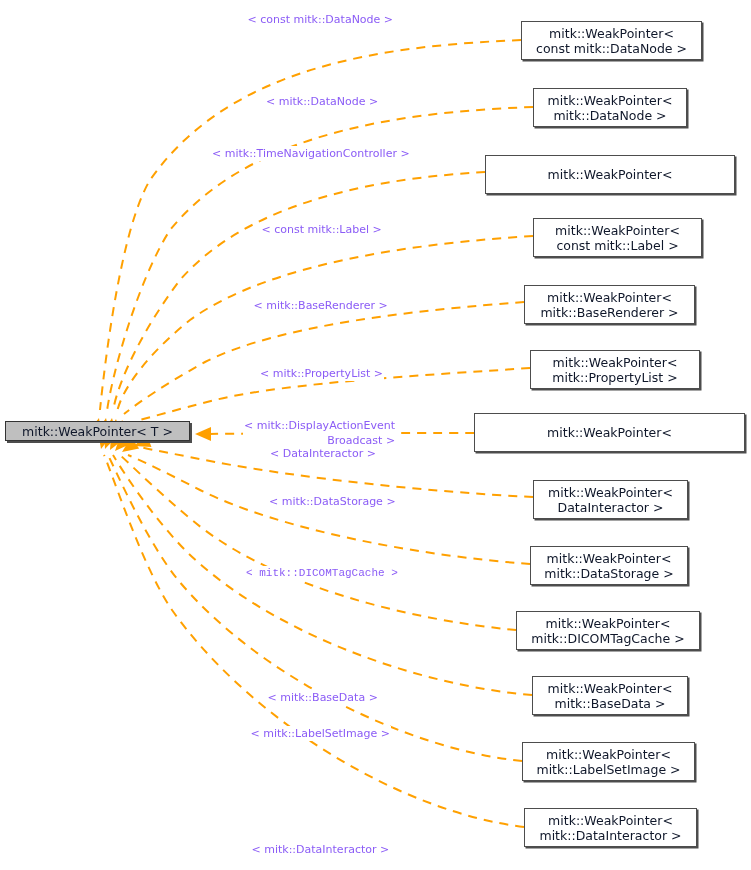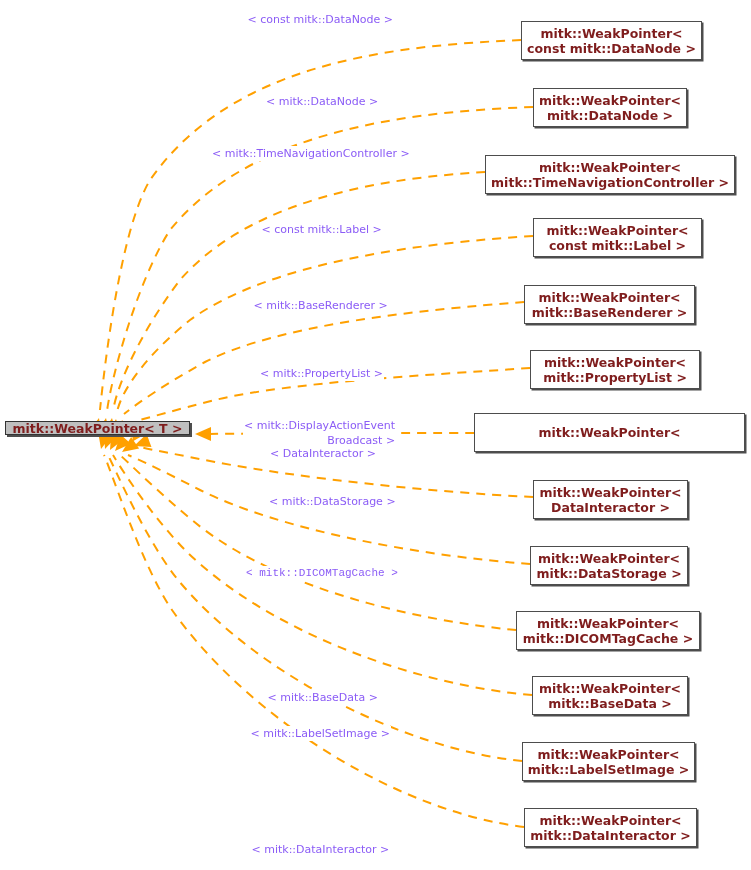--- a/index.html
+++ b/index.html
@@ -21,31 +21,30 @@
     top: 0;
     width: 751px;
     height: 870px;
     pointer-events: none;
   }
   .node {
     position: absolute;
     box-sizing: border-box;
     border: 1px solid #4d4d4d;
     background: #ffffff;
-    color: #7f1d1d;
+    color: #0f172a;
     font-size: 12.5px;
     line-height: 15px;
     text-align: center;
     display: flex;
     flex-direction: column;
     align-items: center;
     justify-content: center;
     white-space: pre;
     box-shadow: 1.5px 1.5px 0 0 #4d4d4d;
-    font-weight: bold;
   }
   .node.root {
     background: #bfbfbf;
     border: 1px solid #333333;
     box-shadow: 2px 2px 0 0 #4d4d4d;
   }
   .node .l1, .node .l2 {
     display: block;
   }
   .edge-label {
@@ -87,24 +86,24 @@
       <polygon points="0,0 -16,-7 -16,7" fill="#ffa000" transform="translate(195,434) rotate(180)"></polygon>
       <polygon points="0,0 -16,-7 -16,7" fill="#ffa000" transform="translate(134,446) rotate(160)"></polygon>
       <polygon points="0,0 -16,-7 -16,7" fill="#ffa000" transform="translate(122,452) rotate(145)"></polygon>
       <polygon points="0,0 -16,-7 -16,7" fill="#ffa000" transform="translate(115,451) rotate(132)"></polygon>
       <polygon points="0,0 -16,-7 -16,7" fill="#ffa000" transform="translate(110,450) rotate(118)"></polygon>
       <polygon points="0,0 -16,-7 -16,7" fill="#ffa000" transform="translate(105,449) rotate(110)"></polygon>
       <polygon points="0,0 -16,-7 -16,7" fill="#ffa000" transform="translate(101,449) rotate(104)"></polygon>
     </svg>
 
   <div id="nodes-layer">
-      <div class="node root" style="left: 5px; top: 421px; width: 185px; height: 14px;"><span class="l1">mitk::WeakPointer&lt; T &gt;</span></div>
+      <div class="node root" style="left: 5px; top: 421px; width: 185px; height: 20px;"><span class="l1">mitk::WeakPointer&lt; T &gt;</span></div>
       <div class="node" style="left: 521px; top: 21px; width: 181px; height: 39px;"><span class="l1">mitk::WeakPointer&lt;</span><span class="l2">const mitk::DataNode &gt;</span></div>
       <div class="node" style="left: 533px; top: 88px; width: 154px; height: 39px;"><span class="l1">mitk::WeakPointer&lt;</span><span class="l2">mitk::DataNode &gt;</span></div>
-      <div class="node" style="left: 485px; top: 155px; width: 250px; height: 39px;"><span class="l1">mitk::WeakPointer&lt;</span><span class="l2">mitk::TimeNavigationController &gt;</span></div>
+      <div class="node" style="left: 485px; top: 155px; width: 250px; height: 39px;"><span class="l1">mitk::WeakPointer&lt;</span></div>
       <div class="node" style="left: 533px; top: 218px; width: 169px; height: 39px;"><span class="l1">mitk::WeakPointer&lt;</span><span class="l2">const mitk::Label &gt;</span></div>
       <div class="node" style="left: 524px; top: 285px; width: 171px; height: 39px;"><span class="l1">mitk::WeakPointer&lt;</span><span class="l2">mitk::BaseRenderer &gt;</span></div>
       <div class="node" style="left: 530px; top: 350px; width: 170px; height: 39px;"><span class="l1">mitk::WeakPointer&lt;</span><span class="l2">mitk::PropertyList &gt;</span></div>
       <div class="node" style="left: 474px; top: 413px; width: 271px; height: 39px;"><span class="l1">mitk::WeakPointer&lt;</span></div>
       <div class="node" style="left: 533px; top: 480px; width: 155px; height: 39px;"><span class="l1">mitk::WeakPointer&lt;</span><span class="l2">DataInteractor &gt;</span></div>
       <div class="node" style="left: 530px; top: 546px; width: 158px; height: 39px;"><span class="l1">mitk::WeakPointer&lt;</span><span class="l2">mitk::DataStorage &gt;</span></div>
       <div class="node" style="left: 516px; top: 611px; width: 184px; height: 39px;"><span class="l1">mitk::WeakPointer&lt;</span><span class="l2">mitk::DICOMTagCache &gt;</span></div>
       <div class="node" style="left: 532px; top: 676px; width: 156px; height: 39px;"><span class="l1">mitk::WeakPointer&lt;</span><span class="l2">mitk::BaseData &gt;</span></div>
       <div class="node" style="left: 522px; top: 742px; width: 173px; height: 39px;"><span class="l1">mitk::WeakPointer&lt;</span><span class="l2">mitk::LabelSetImage &gt;</span></div>
       <div class="node" style="left: 524px; top: 808px; width: 173px; height: 39px;"><span class="l1">mitk::WeakPointer&lt;</span><span class="l2">mitk::DataInteractor &gt;</span></div>

